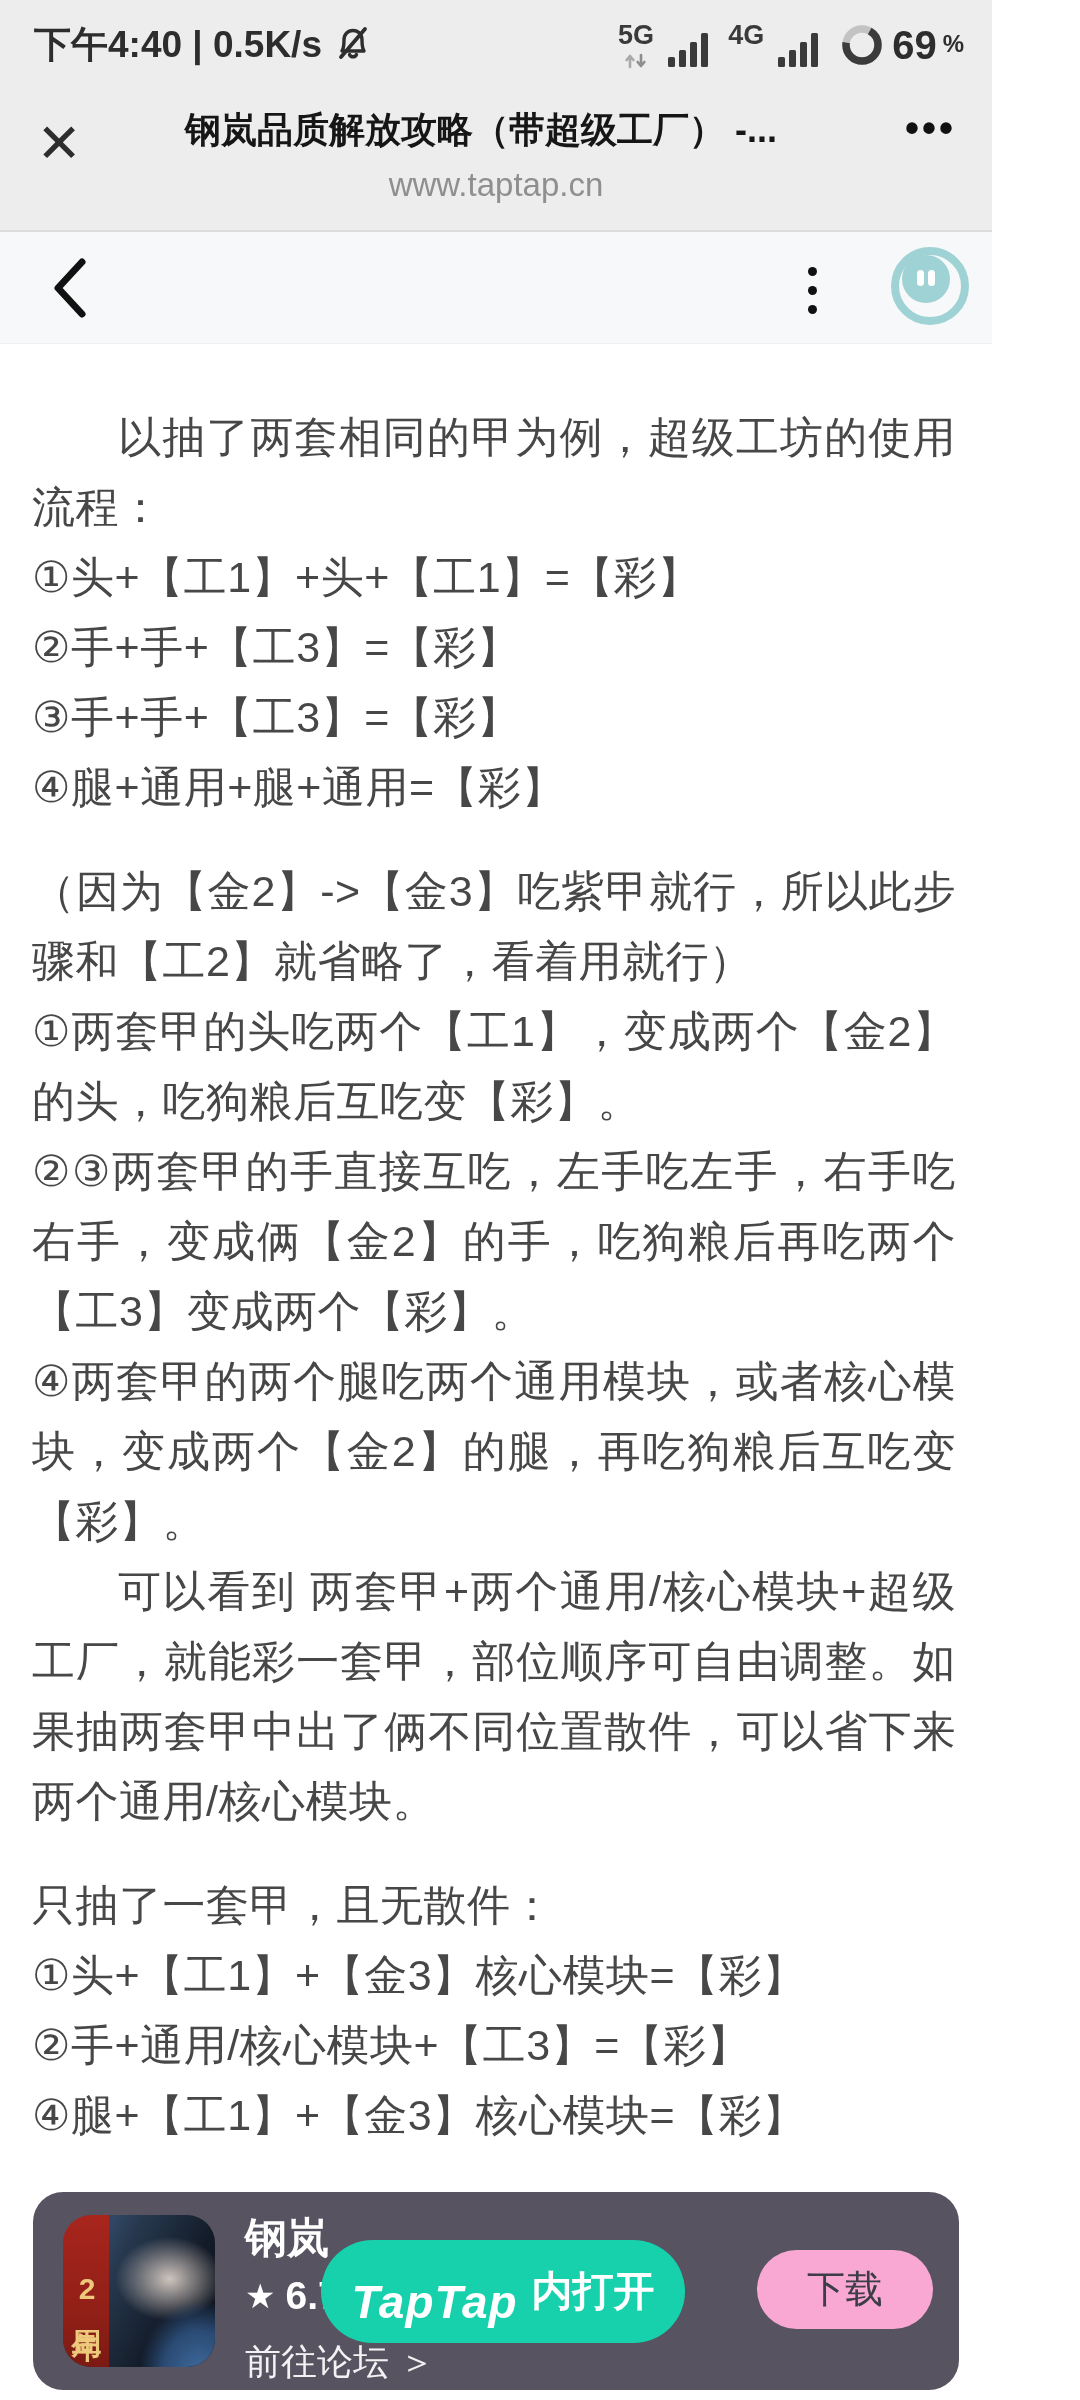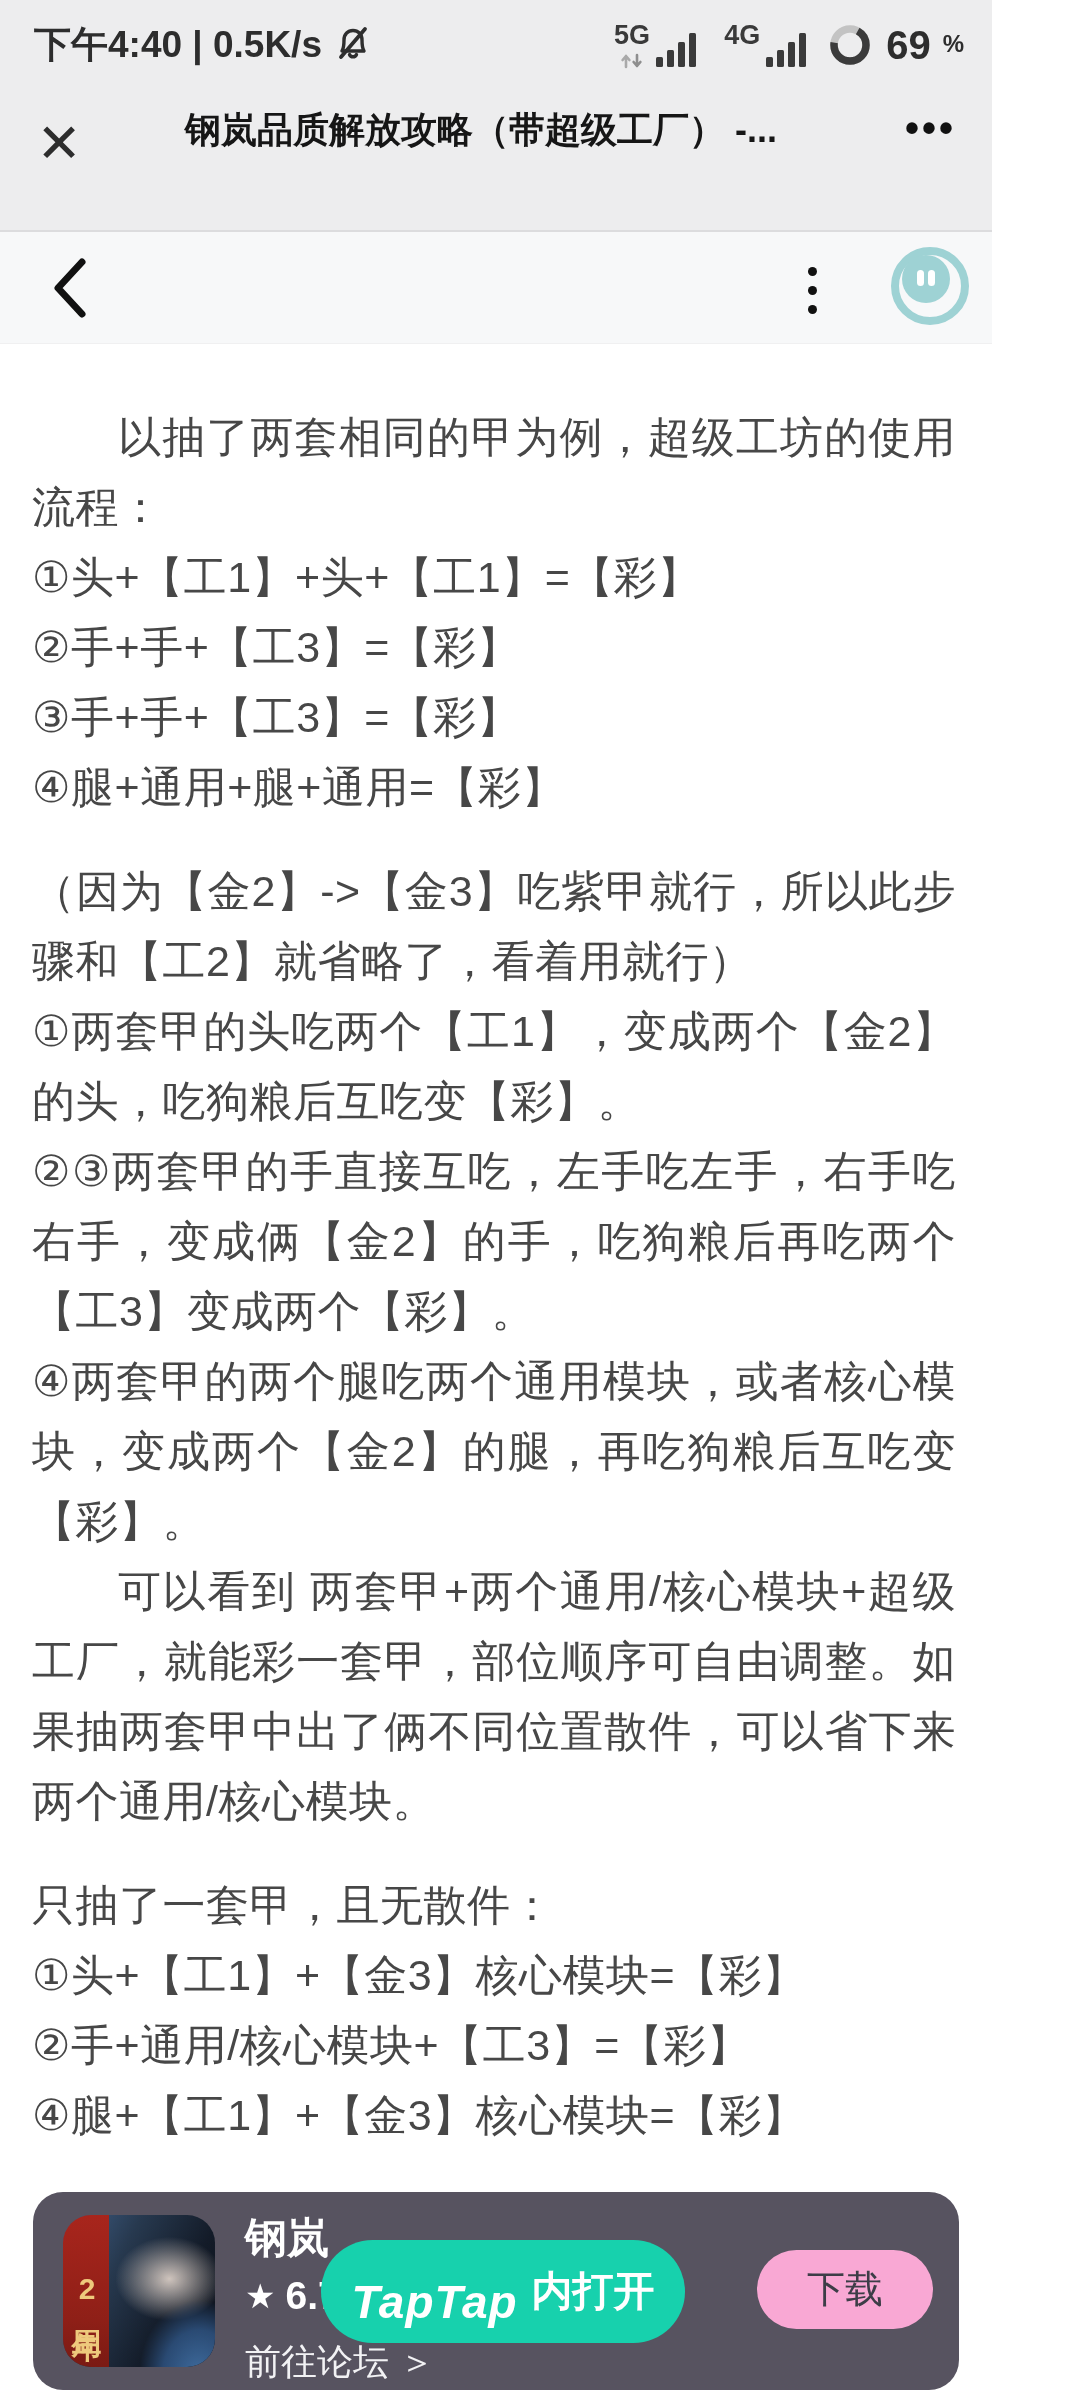--- a/index.html
+++ b/index.html
@@ -8,25 +8,25 @@
   .screen { position:relative; width:992px; height:2400px; background:#ffffff; }
 
   
   .status-bar{
     height:90px; background:#ededee; display:flex; align-items:center;
     justify-content:space-between; padding:0 28px 0 34px;
   }
   .sb-left{ display:flex; align-items:center; gap:10px; }
   .sb-time{ font-size:37px; font-weight:bold; color:#2d2d2d; letter-spacing:0; }
   .sb-right{ display:flex; align-items:flex-end; gap:16px; }
-  .sig-group{ display:flex; align-items:flex-end; gap:4px;margin-left:8px; }
+  .sig-group{ display:flex; align-items:flex-end; gap:12px; }
   .sig-col{ display:flex; flex-direction:column; align-items:center; line-height:1; }
   .sig-label{ font-size:27px; font-weight:bold; color:#3a3a3a; }
   .sig-arrows{ height:20px; display:flex; align-items:flex-end; }
-  .battery-wrap{ display:flex; align-items:center; gap:12px; }
+  .battery-wrap{ display:flex; align-items:center; gap:6px; }
   .batt-num{ font-size:40px; font-weight:bold; color:#2d2d2d; }
   .batt-pct{ font-size:24px; font-weight:bold; color:#2d2d2d; padding-bottom:2px; }
 
   
   .browser-bar{
     height:142px; background:#ededee; position:relative;
     border-bottom:2px solid #dcdcde;
   }
   .close-btn{
     position:absolute; left:24px; top:18px; width:70px; height:70px;
@@ -163,20 +163,21 @@
         <span class="batt-num">69</span>
         <span class="batt-pct">%</span>
       </div>
     </div>
   </div>
 
   <div class="browser-bar">
     <div class="close-btn">✕</div>
     <div class="browser-title">钢岚品质解放攻略（带超级工厂） -...</div>
     <div class="browser-menu">•••</div>
+    <div class="browser-url">www.taptap.cn</div>
   </div>
 
   <div class="page-header">
     <div class="back-btn">
       <svg width="60" height="68" viewBox="0 0 60 68">
         <polyline points="40,8 16,34 40,60" fill="none" stroke="#111" stroke-width="7" stroke-linecap="round" stroke-linejoin="round"></polyline>
       </svg>
     </div>
     <div class="kebab">
         <i></i>

